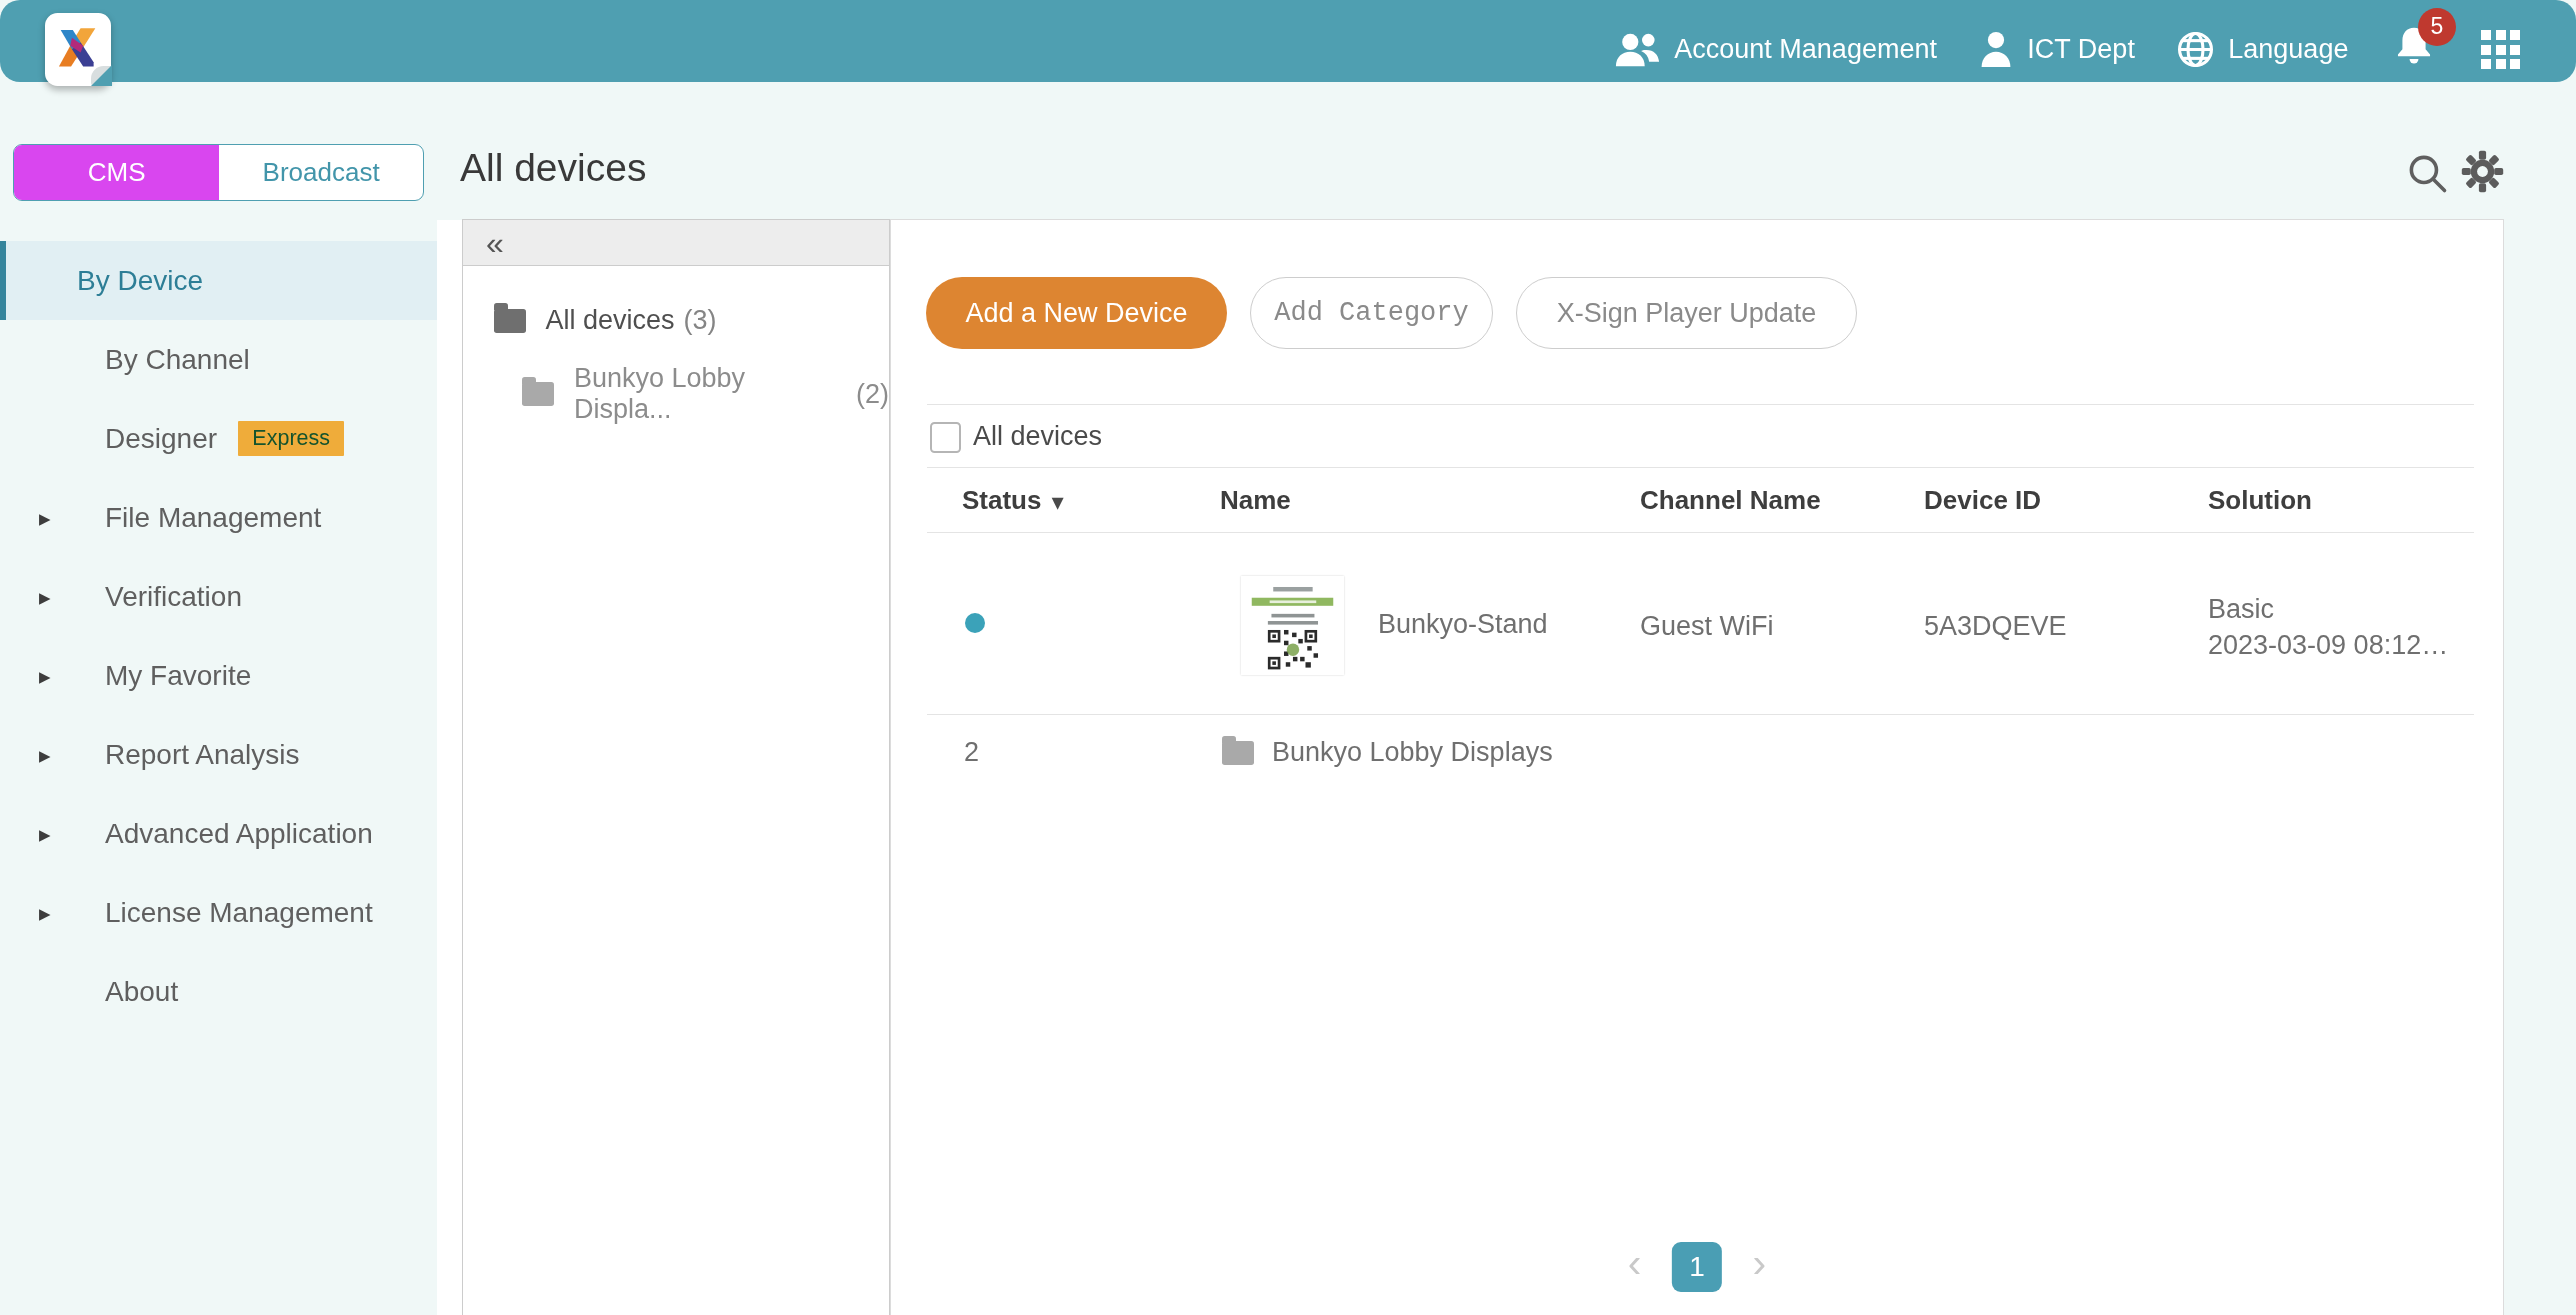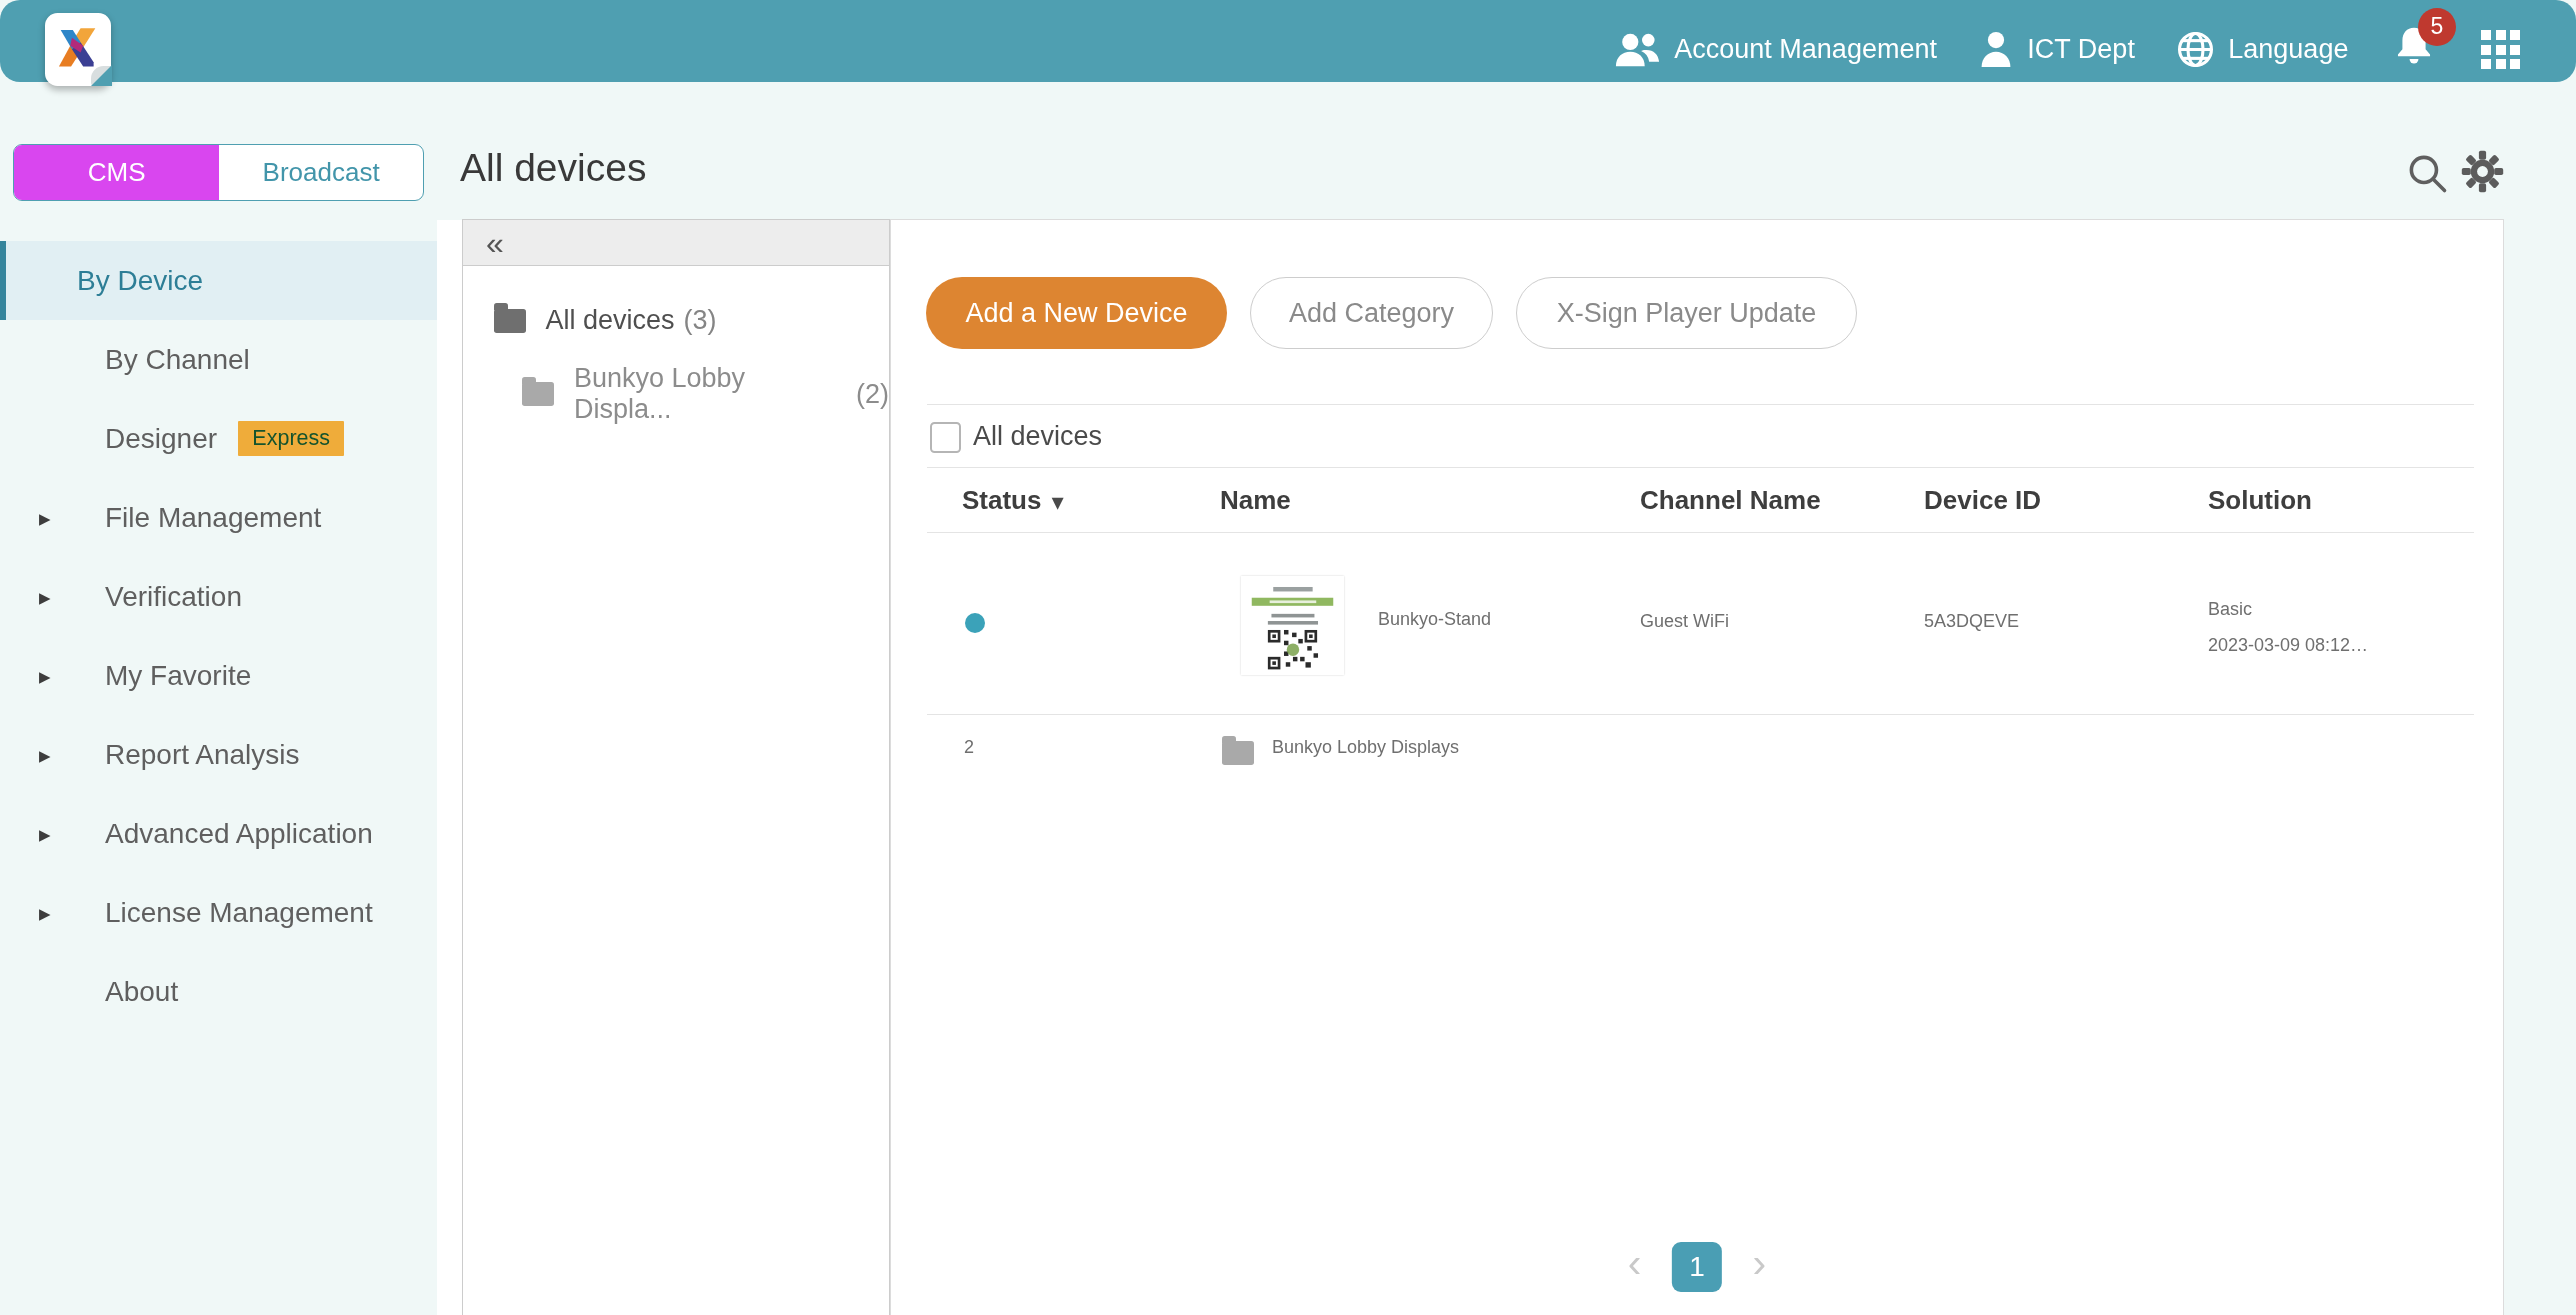--- a/index.html
+++ b/index.html
@@ -62,30 +62,30 @@
   .folder::before{content:'';position:absolute;top:-5.4px;left:0;width:14.3px;height:7.2px;
           border-radius:2.7px 2.7px 0 0;background:inherit;}
   .folder.light{background:#a9a9a9;}
   
   .card{position:absolute;left:890px;top:219px;width:1614px;height:1097px;background:#fff;
         border:0.9px solid #dcdcdc;box-sizing:border-box;}
   .btn{position:absolute;height:72px;border-radius:36px;display:flex;align-items:center;
        justify-content:center;font-size:27px;cursor:pointer;box-sizing:border-box;white-space:nowrap;}
   .btn-primary{left:35px;top:57px;width:301px;background:#dd8531;color:#fff;}
   .btn-ghost{border:1.8px solid #cdcdcd;color:#8a8a8a;background:#fff;}
-  .btn-cat{left:359px;top:57px;width:243px;}
+  .btn-cat{left:359px;top:57px;width:243px;font-family:Liberation Mono, monospace;}
   .btn-upd{left:625px;top:57px;width:341px;}
   .divider{position:absolute;left:36px;width:1547px;border-top:1.8px solid #e4e4e4;}
   .checkbox{position:absolute;left:39px;top:202px;width:27px;height:27px;border:2.7px solid #b5b5b5;
             border-radius:4.5px;background:#fff;cursor:pointer;box-sizing:content-box;}
   .select-all-label{position:absolute;left:82px;top:201px;font-size:27px;color:#4a4a4a;}
   .th{position:absolute;top:265px;font-size:26px;font-weight:bold;color:#3e3e3e;cursor:pointer;}
   .sort-arrow{font-size:21.5px;color:#4a4a4a;margin-left:10.8px;}
   .trow{position:absolute;left:0;width:100%;cursor:pointer;}
-  .trow .cell{position:absolute;font-size:18px;color:#6f6f6f;white-space:nowrap;}
+  .trow .cell{position:absolute;font-size:27px;color:#6f6f6f;white-space:nowrap;}
   .row1{top:312px;height:182px;}
   .row2{top:494px;height:108px;}
   .dot{position:absolute;left:74px;top:81px;width:20px;height:20px;border-radius:50%;background:#3ba2b9;}
   .thumb{position:absolute;left:350px;top:44px;width:103px;height:99px;box-shadow:0 0 1.8px rgba(0,0,0,.18);}
   .sol{line-height:36px;}
   
   .pagination{position:absolute;left:50%;top:1022px;transform:translateX(-50%);
               display:flex;align-items:center;gap:30.5px;}
   .pg-chevron{font-size:41px;color:#c9c9c9;cursor:pointer;line-height:1;padding-bottom:7.2px;}
   .pg-num{width:50px;height:50px;border-radius:9px;background:#4a9eb4;color:#fff;font-size:28px;

